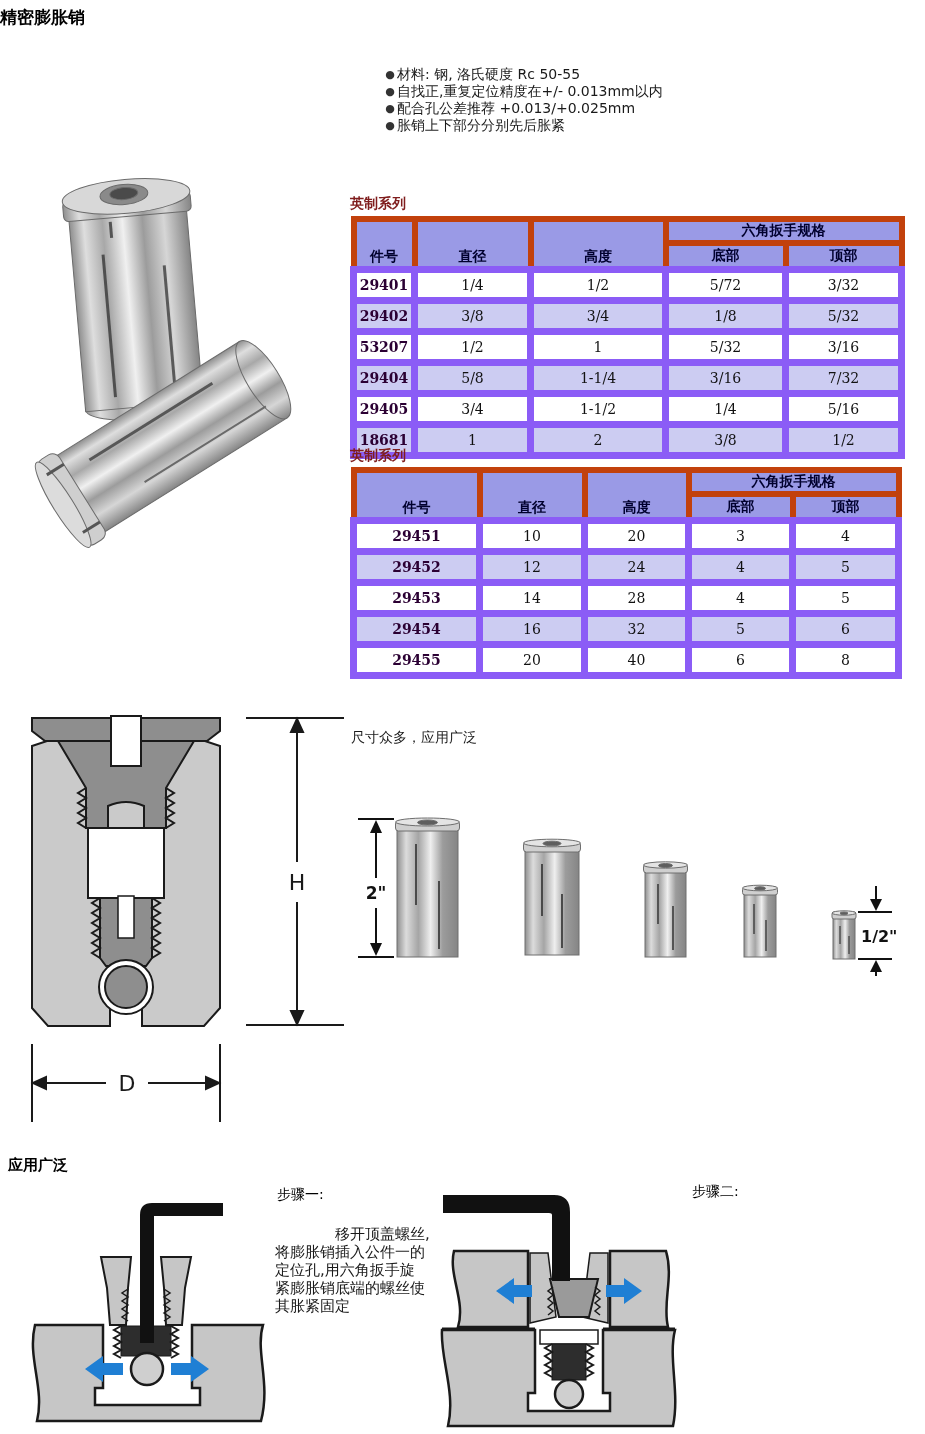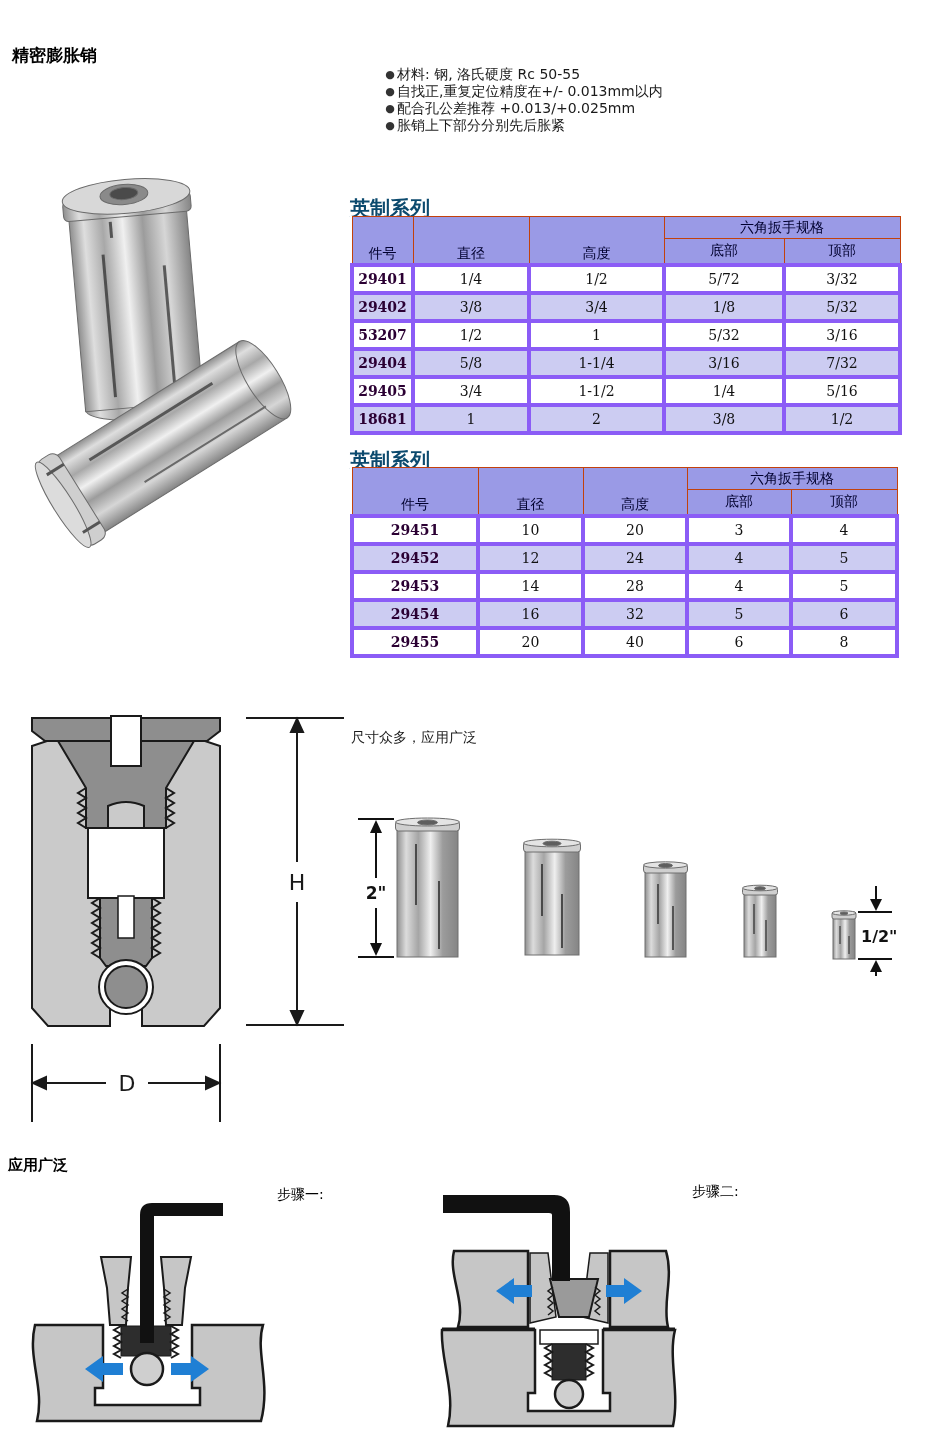--- a/index.html
+++ b/index.html
@@ -1,28 +1,28 @@
 <!DOCTYPE html>
 <html><head>
 <meta charset="utf-8">
 <style>
   html,body{margin:0;padding:0;background:#fff;}
   .page{position:relative;width:925px;height:1434px;background:#fff;overflow:hidden;
         font-family:"DejaVu Sans", sans-serif;color:#111;}
   .abs{position:absolute;}
-  .page-title{left:12px;top:6px;font-size:17px;font-weight:bold;color:#000;margin-top:38px;}
+  .page-title{left:0;top:6px;font-size:17px;font-weight:bold;color:#000;}
   .bullets{left:383px;top:66px;list-style:none;margin:0;padding:0;}
   .bullets li{display:flex;align-items:flex-start;font-size:14px;line-height:17px;color:#1a1a1a;}
   .bullets .dot{width:14px;text-align:center;font-size:11px;line-height:17px;color:#333;}
-  .table-label{font-size:20px;font-weight:bold;color:#0c4a6e;}
+  .table-label{font-size:14px;font-weight:bold;color:#7f1d1d;}
   .spec-table{border-collapse:collapse;table-layout:fixed;border:1px solid #000;background:#fff;}
-  .spec-table th{background:#9a9ae6;border:1px solid #c2410c;font-size:14px;font-weight:normal;
+  .spec-table th{background:#9a9ae6;border:6px solid #c2410c;font-size:14px;font-weight:bold;
                  color:#00002e;padding:0;text-align:center;}
   .spec-table th.merged{vertical-align:bottom;}
-  .spec-table td{border:4px solid #8b5cf6;font-size:14px;font-family:"DejaVu Serif", serif;
+  .spec-table td{border:7px solid #8b5cf6;font-size:14px;font-family:"DejaVu Serif", serif;
                  color:#111;text-align:center;height:24px;padding:0;}
   .spec-table tbody tr:nth-child(even) td{background:#ccccf2;}
   .spec-table td.part{font-weight:bold;color:#2b0033;}
   .sizes-caption{font-size:14px;color:#1a1a1a;}
   .install-title{font-size:15px;font-weight:bold;color:#000;}
   .step-title{font-size:14px;font-weight:normal;color:#000;}
   .step-text{font-size:15px;line-height:18px;color:#1a1a1a;}
   .step-text .first{text-indent:60px;}
   svg{display:block;}
 </style>
@@ -356,20 +356,27 @@
 
     <path fill="#111" d="M125 160 L125 32 Q125 20 137 20 L208 20 L208 33 L139 33 L139 160 Z"></path>
 
     <circle cx="132" cy="186" r="16" fill="#cfcfcf" stroke="#1a1a1a" stroke-width="2.5"></circle>
 
     <polygon fill="#1f7fd4" points="108,180 88,180 88,173 70,186 88,199 88,192 108,192"></polygon>
     <polygon fill="#1f7fd4" points="156,180 176,180 176,173 194,186 176,199 176,192 156,192"></polygon>
   </svg>
 
   <div class="abs step-title" style="left:277px;top:1186px">步骤一:</div>
+  <div class="abs step-text" style="left:275px;top:1225px;width:200px">
+    <div class="first">移开顶盖螺丝,</div>
+    <div>将膨胀销插入公件一的</div>
+    <div>定位孔,用六角扳手旋</div>
+    <div>紧膨胀销底端的螺丝使</div>
+    <div>其胀紧固定</div>
+  </div>
 
   <svg class="abs" style="left:440px;top:1183px" width="245" height="251" viewBox="0 0 245 251">
 
     <path fill="#c6c6c6" stroke="#1a1a1a" stroke-width="2.5" d="M14 68 L88 68 L88 144 L18 144 C26 118 8 92 14 68 Z"></path>
     <path fill="#c6c6c6" stroke="#1a1a1a" stroke-width="2.5" d="M170 68 L226 68 C234 95 222 120 228 144 L170 144 Z"></path>
 
     <path fill="#c6c6c6" stroke="#1a1a1a" stroke-width="1.5" d="M90 70 L108 70 L116 134 L90 140 Z"></path>
     <path fill="#c6c6c6" stroke="#1a1a1a" stroke-width="1.5" d="M168 70 L150 70 L142 134 L168 140 Z"></path>
 
     <path fill="#9a9a9a" stroke="#1a1a1a" stroke-width="2" d="M110 96 L158 96 L149 134 L119 134 Z"></path>

